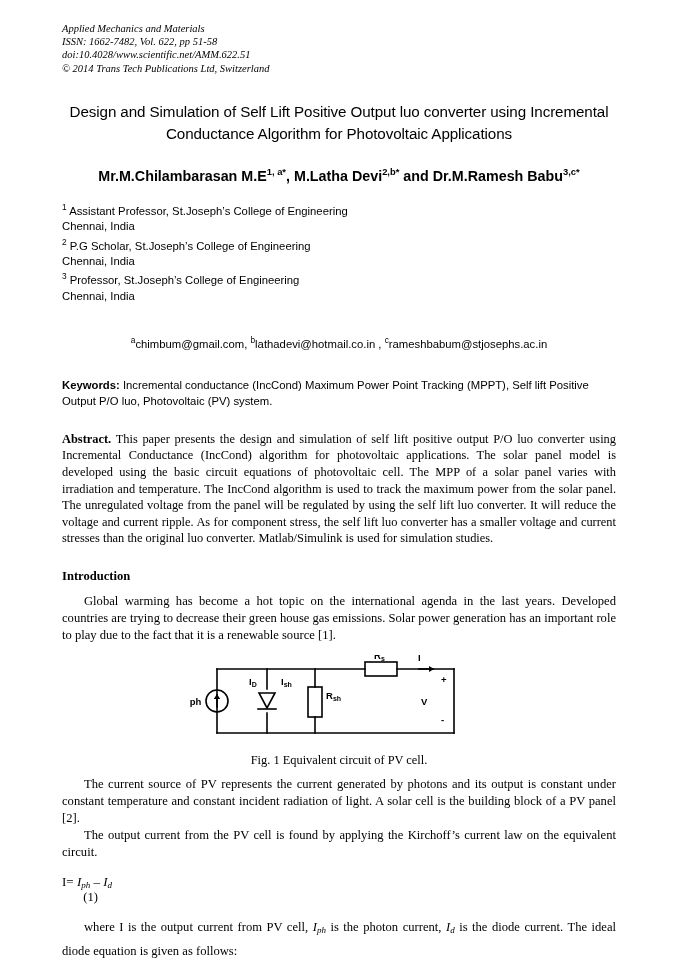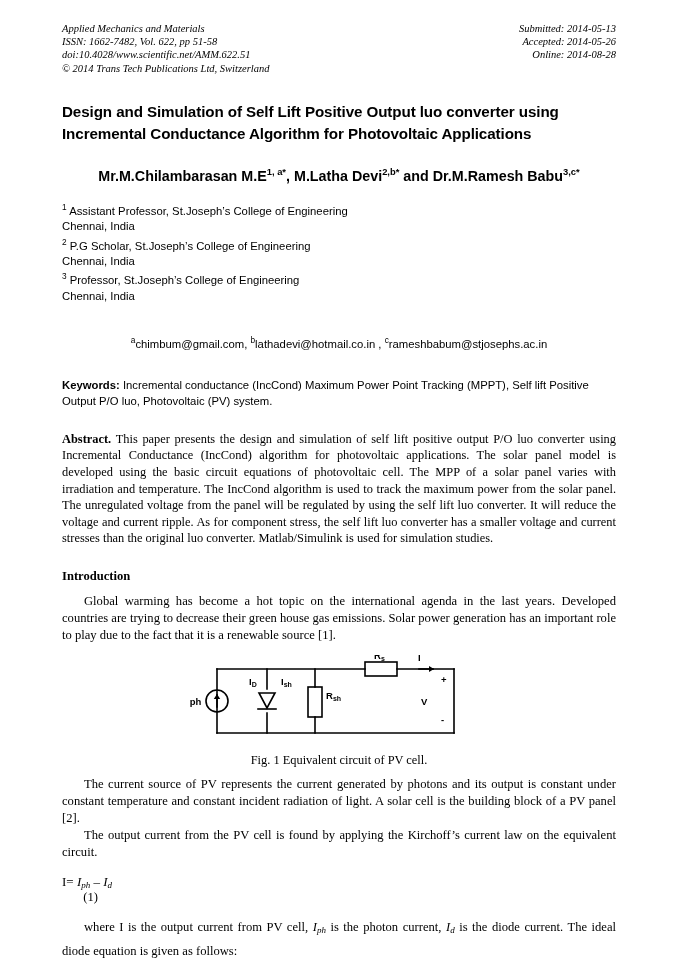--- a/index.html
+++ b/index.html
@@ -30,23 +30,24 @@
     font-style: italic;
     font-size: 10.5px;
     line-height: 13.2px;
   }
   .header-left, .header-right { white-space: pre-line; }
   .header-right { text-align: right; }
 
   
   .title {
     font-family: "Liberation Sans", sans-serif;
-    font-weight: bold;
+    font-weight: normal;
     font-size: 15.2px;
     line-height: 22px;
+    text-align: center;
     margin-top: 26px;
     letter-spacing: -0.1px;
   }
   .authors {
     font-family: "Liberation Sans", sans-serif;
     font-weight: bold;
     font-size: 14.3px;
     text-align: center;
     margin-top: 21px;
   }
@@ -136,23 +137,20 @@
 </head>
 <body>
 
 <div class="page">
 
   <div class="header">
     <div class="header-left">Applied Mechanics and Materials
 ISSN: 1662-7482, Vol. 622, pp 51-58
 doi:10.4028/www.scientific.net/AMM.622.51
 © 2014 Trans Tech Publications Ltd, Switzerland</div>
-    <div class="header-right">Submitted: 2014-05-13
-Accepted: 2014-05-26
-Online: 2014-08-28</div>
   </div>
 
   <div class="title">Design and Simulation of Self Lift Positive Output luo converter using Incremental Conductance Algorithm for Photovoltaic Applications</div>
 
   <div class="authors">
     <span>Mr.M.Chilambarasan M.E</span><sup>1, a*</sup><span>, </span><span>M.Latha Devi</span><sup>2,b*</sup><span> and </span><span>Dr.M.Ramesh Babu</span><sup>3,c*</sup>
   </div>
 
   <div class="affils">
     <div>

